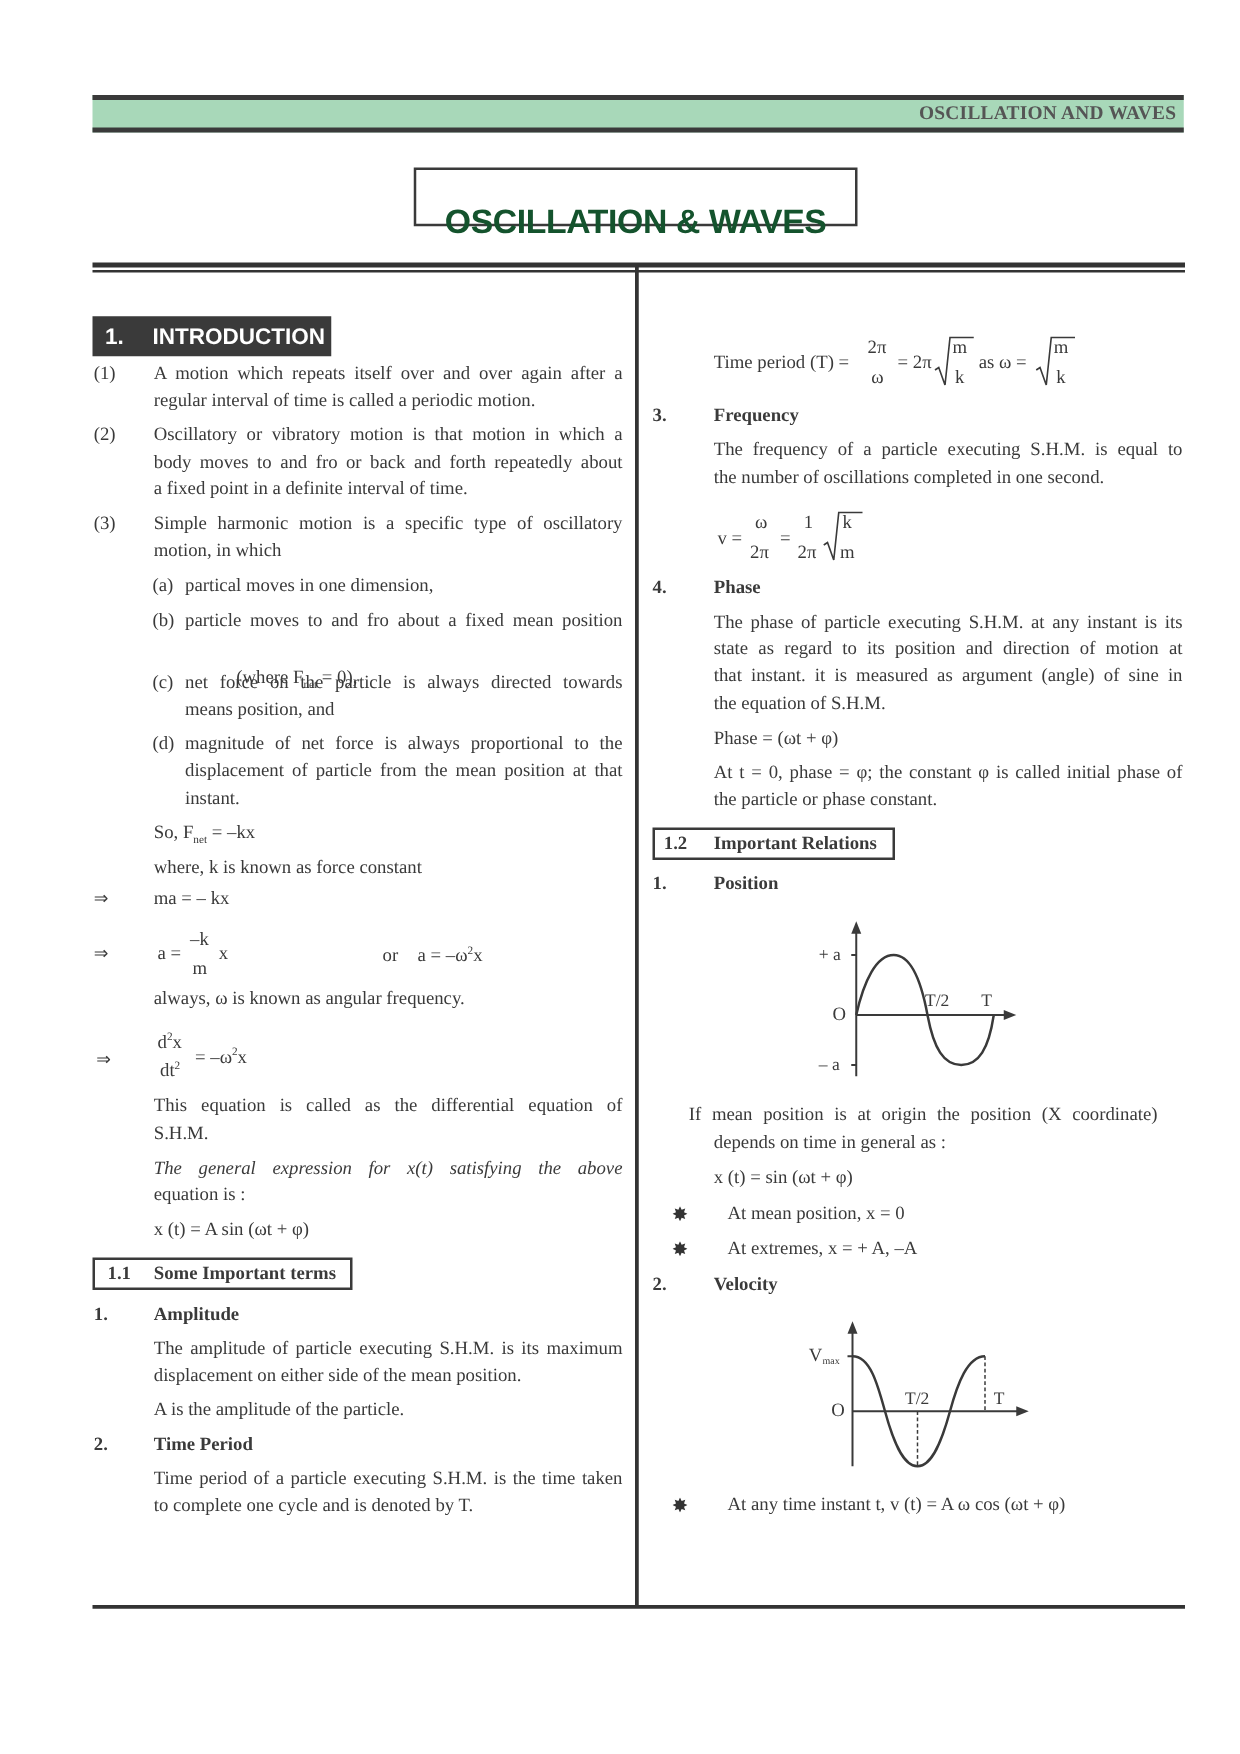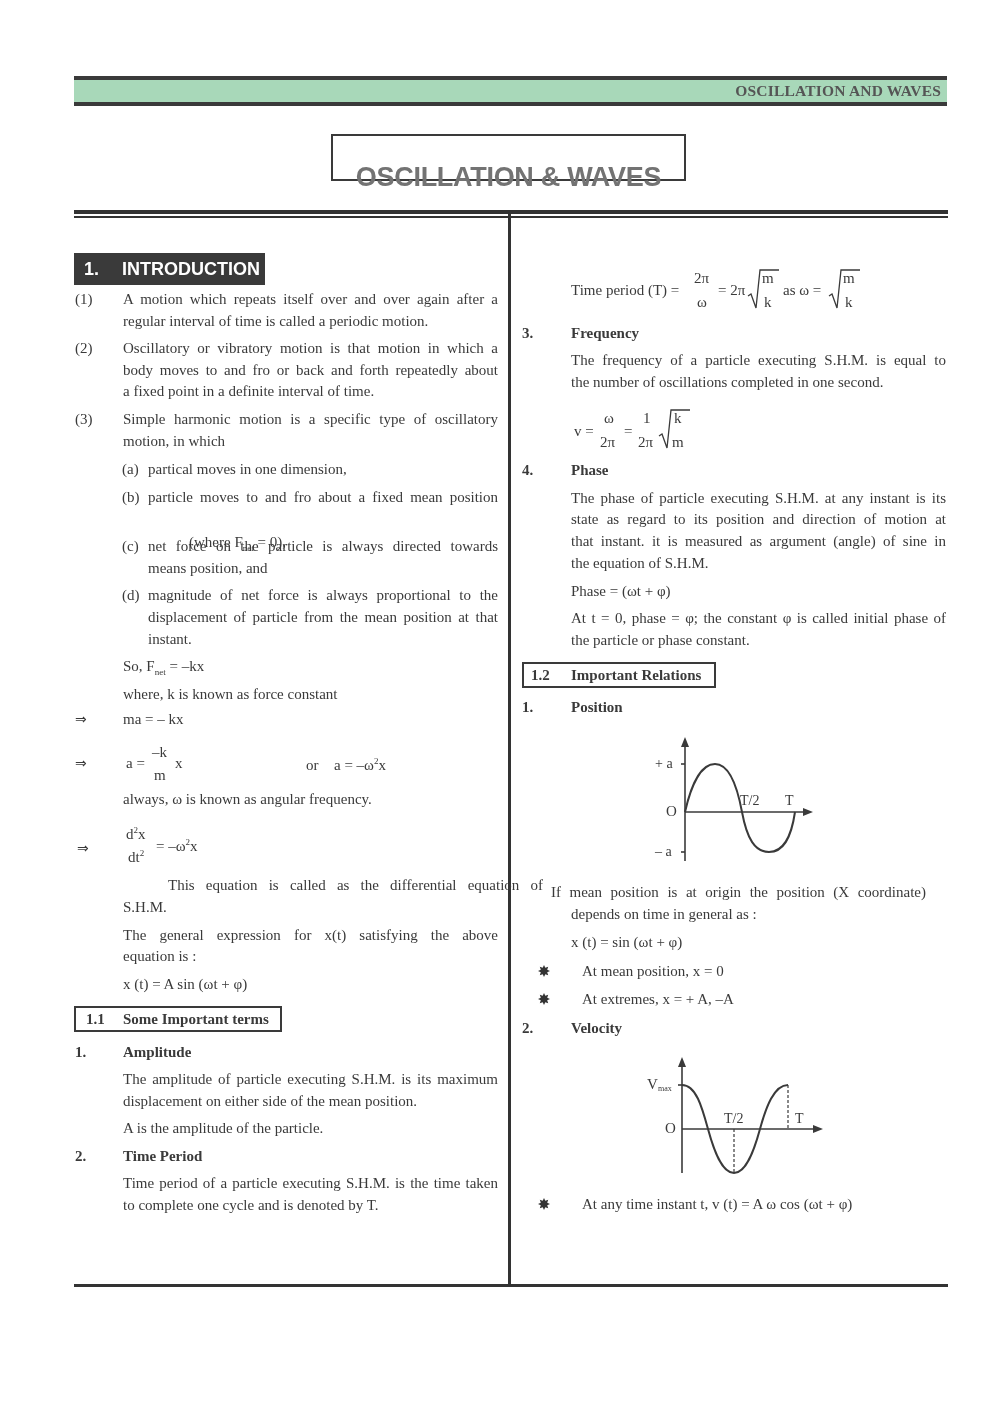--- a/index.html
+++ b/index.html
@@ -18,21 +18,21 @@
     color: #555; letter-spacing: 0.2px;
   }
 
   .main-title-box {
     position: absolute; left: 331px; top: 134px; width: 355px; height: 47px;
     border: 2px solid #3a3a3a;
     display: flex; align-items: center; justify-content: center;
   }
   .main-title-box span {
     font-family: "Liberation Sans", sans-serif; font-weight: bold; font-size: 27px;
-    color: #737373; letter-spacing: -0.3px; margin-top: 40px;
+    color: #14532d; letter-spacing: -0.3px; margin-top: 40px;
   }
 
   .rule-top-thick { position: absolute; left: 74px; top: 210px; width: 874px; height: 4px; background: #333; }
   .rule-top-thin  { position: absolute; left: 74px; top: 216px; width: 874px; height: 2px; background: #333; }
   .col-divider { position: absolute; left: 508px; top: 212px; width: 3px; height: 1074px; background: #333; }
   .rule-bottom { position: absolute; left: 74px; top: 1284px; width: 874px; height: 3px; background: #333; }
   .t { position: absolute; line-height: 21.5px; white-space: nowrap; }
   .b { font-weight: bold; }
   .sub { font-size: 9px; position: relative; top: 4px; }
   .sup { font-size: 9px; position: relative; top: -6px; }
@@ -120,24 +120,24 @@
 <span class="t" style="left:306px; top:755px;">or</span>
 <span class="t" style="left:334px; top:755px;"><span>a = –ω</span><span class="sup">2</span><span>x</span></span>
 
 <span class="t" style="left:123px; top:789px;">always, ω is known as angular frequency.</span>
 
 <span class="t" style="left:77px; top:838px; font-family:'DejaVu Sans',sans-serif; font-size:14px;">⇒</span>
 <span class="t" style="left:126px; top:824px;"><span>d</span><span class="sup">2</span><span>x</span></span>
 <span class="t" style="left:128px; top:847px;"><span>dt</span><span class="sup">2</span></span>
 <span class="t" style="left:156px; top:836px;"><span>= –ω</span><span class="sup">2</span><span>x</span></span>
 
-<span class="t" style="left:123px; top:875px; width:375px; text-align-last:justify;margin-left:45px;">This equation is called as the differential equation of</span>
+<span class="t" style="left:123px; top:875px; width:375px; text-align-last:justify;">This equation is called as the differential equation of</span>
 <span class="t" style="left:123px; top:897px;">S.H.M.</span>
 
-<span class="t" style="left:123px; top:925px; width:375px; text-align-last:justify;">The general expression for x(t) satisfying the above</span>
+<span class="t" style="left:123px; top:925px; width:375px; text-align-last:justify;font-style:italic;">The general expression for x(t) satisfying the above</span>
 <span class="t" style="left:123px; top:946px;">equation is :</span>
 
 <span class="t" style="left:123px; top:974px;">x (t) = A sin (ωt + φ)</span>
 
 <div class="subsec-box" style="left:74px; top:1006px; width:208px;">
   <span class="num">1.1</span>
   <span class="lbl" style="left:47px;">Some Important terms</span>
 </div>
 
 <span class="t b" style="left:75px; top:1042px;">1.</span>

